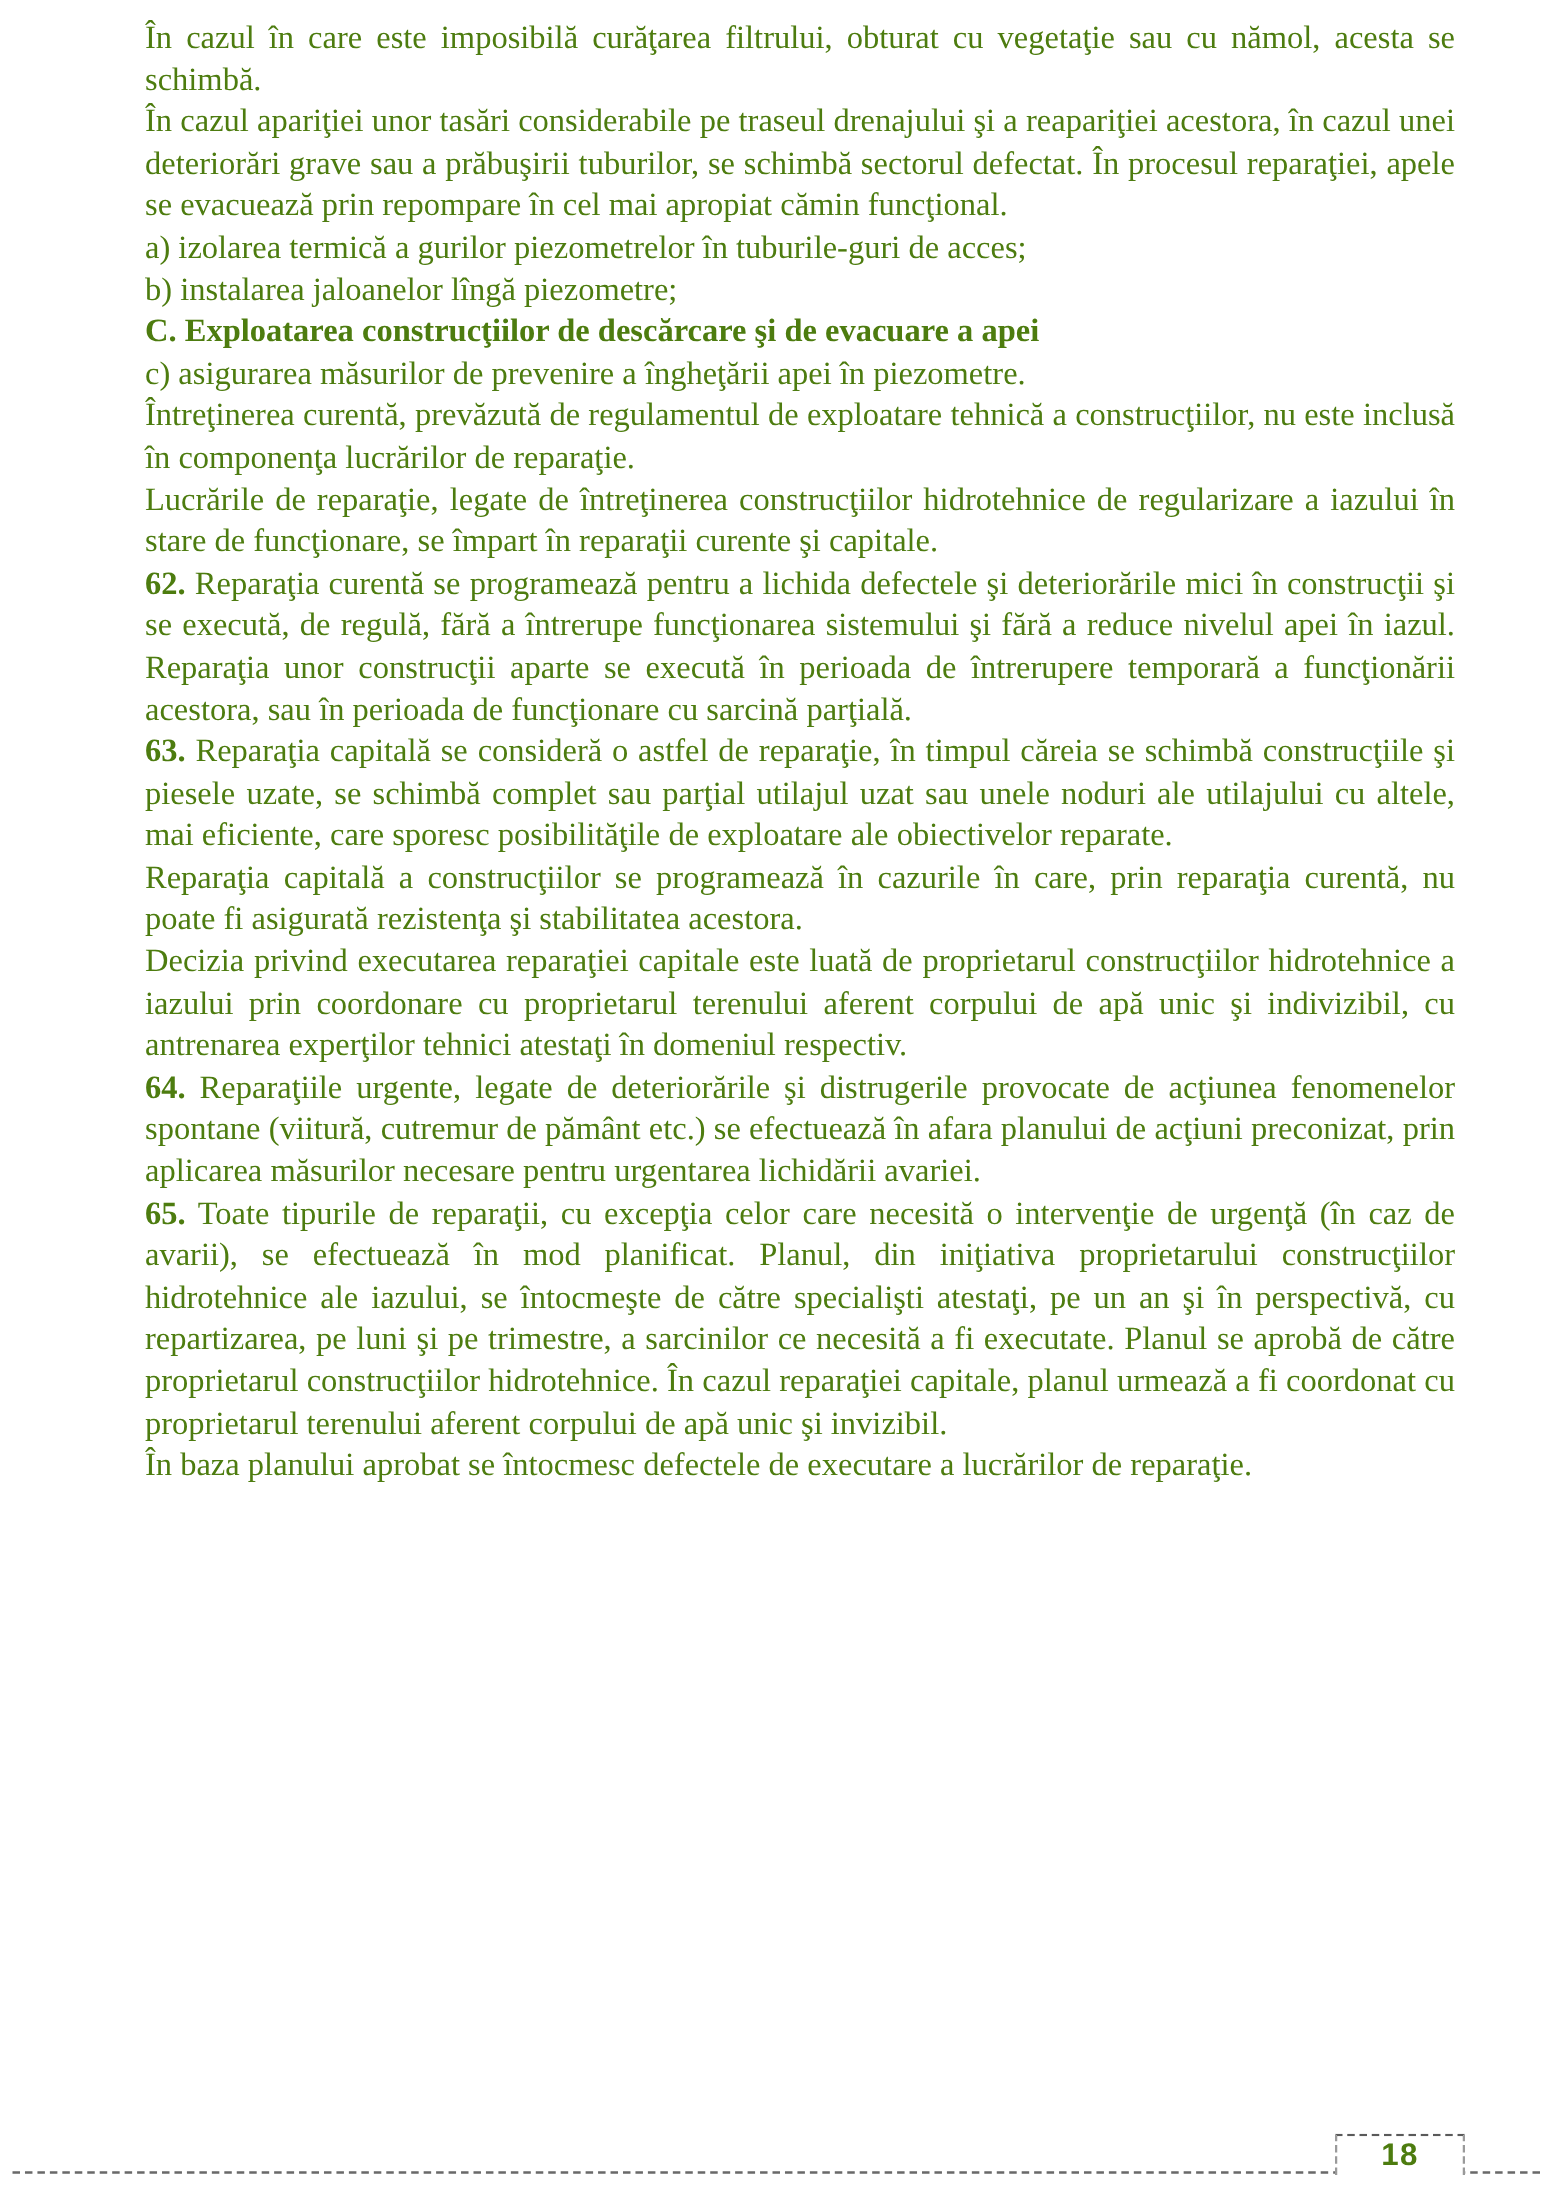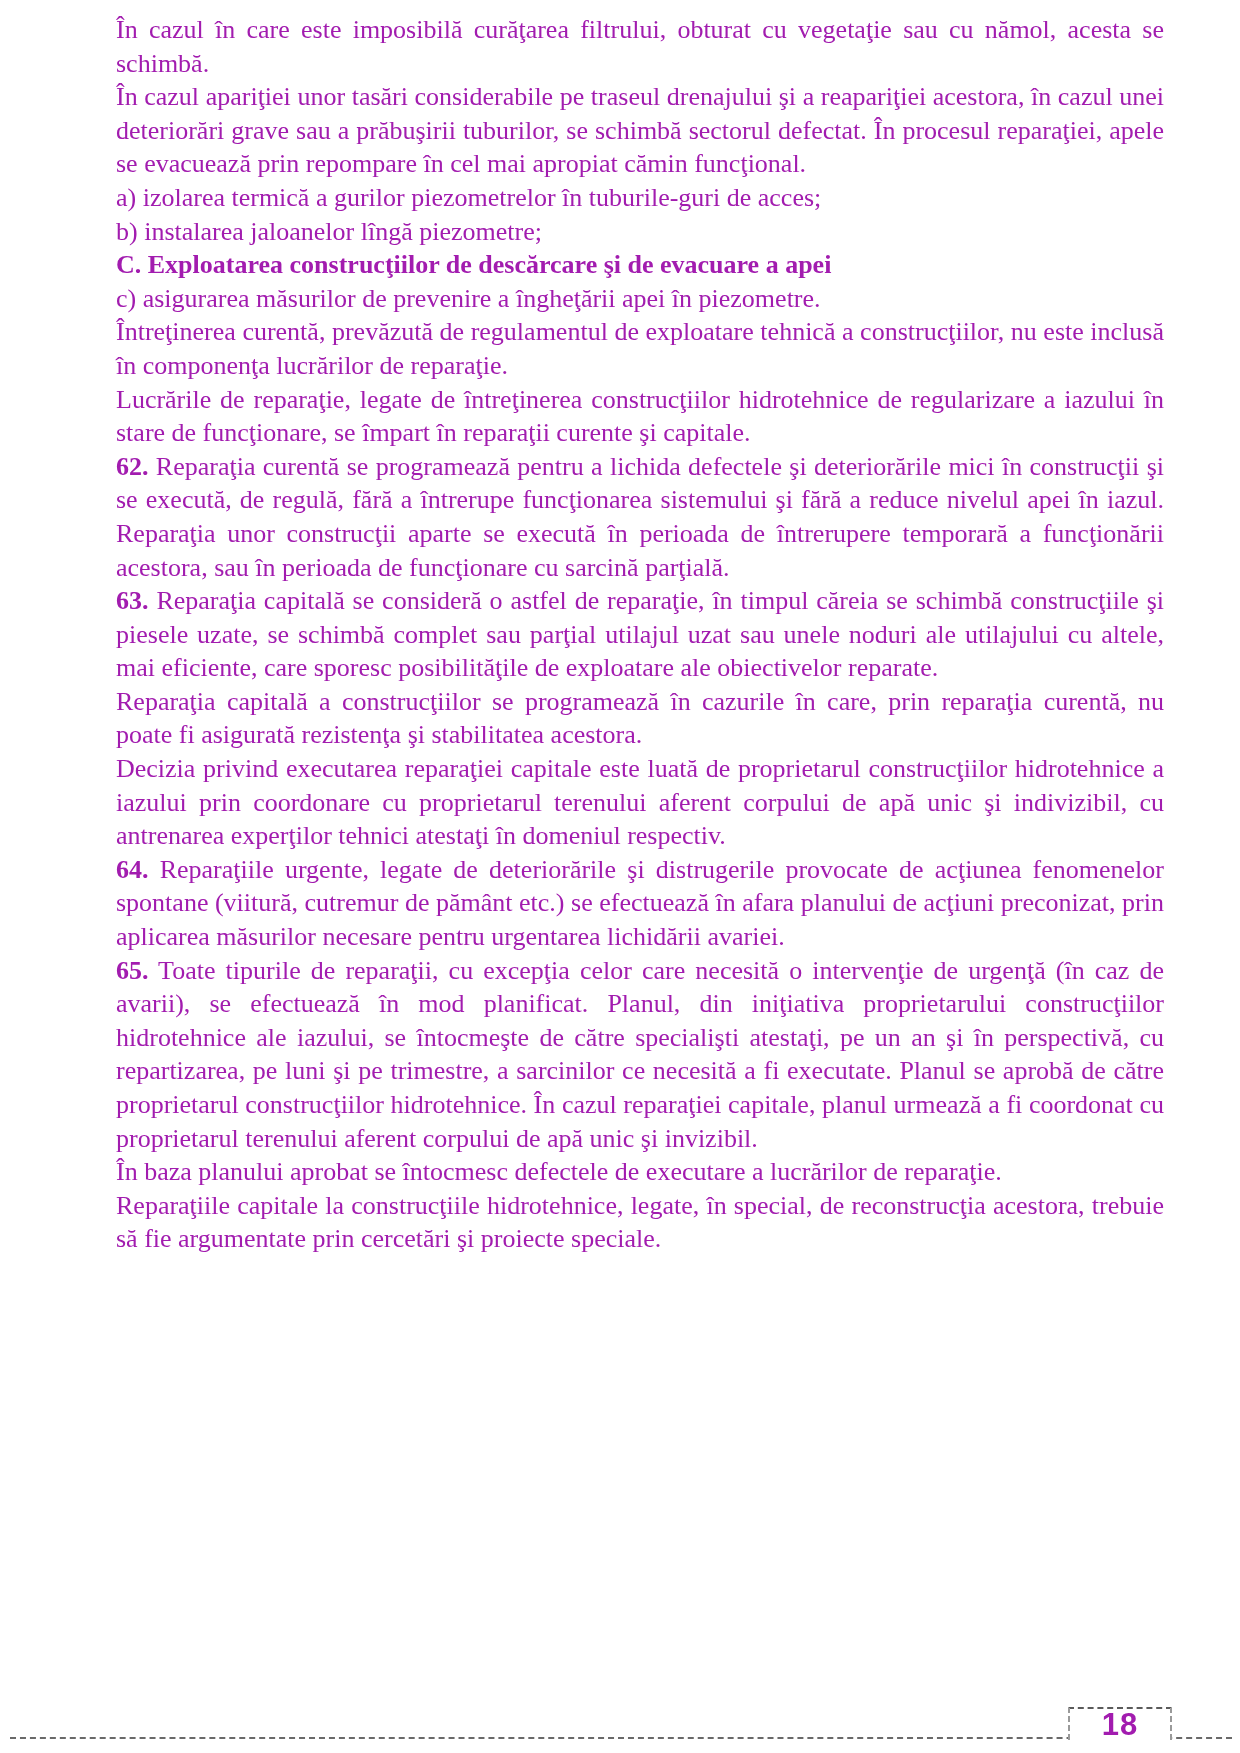--- a/index.html
+++ b/index.html
@@ -2,21 +2,21 @@
 <html><head>
 <meta charset="utf-8">
 <style>
   html, body { margin: 0; padding: 0; background: #e8e8e8; }
   .page {
     position: relative;
     width: 1240px;
     height: 1753px;
     margin: 0 auto;
     background: #ffffff;
-    color: #a21caf;
+    color: #4d7c0f;
     font-family: "Liberation Serif", "DejaVu Serif", serif;
     overflow: hidden;
   }
   .text-block {
     position: absolute;
     left: 116px;
     top: 13px;
     width: 1048px;
     font-size: 26px;
     line-height: 33.6px;
@@ -49,21 +49,21 @@
     border-top: 2px dashed #5a5a5a;
     border-left: 2px dashed #9a9a9a;
     border-right: 2px dashed #9a9a9a;
     display: flex;
     align-items: center;
     justify-content: center;
     box-sizing: border-box;
   }
   .page-number-box span {
     font-weight: 700;
-    font-size: 31px;
+    font-size: 25px;
     font-family: "Liberation Sans", "DejaVu Sans", sans-serif;
     letter-spacing: 1px;
   }
 </style>
 </head>
 <body>
 
 <div class="page">
   <div class="text-block" id="text-block">
       <p class="para"><span>În cazul în care este imposibilă curăţarea filtrului, obturat cu vegetaţie sau cu nămol, acesta se schimbă.</span></p>
@@ -74,19 +74,18 @@
       <p class="para"><span>c) asigurarea măsurilor de prevenire a îngheţării apei în piezometre.</span></p>
       <p class="para"><span>Întreţinerea curentă, prevăzută de regulamentul de exploatare tehnică a construcţiilor, nu este inclusă în componenţa lucrărilor de reparaţie.</span></p>
       <p class="para"><span>Lucrările de reparaţie, legate de întreţinerea construcţiilor hidrotehnice de regularizare a iazului în stare de funcţionare, se împart în reparaţii curente şi capitale.</span></p>
       <p class="para"><b class="item-no">62.</b><span> Reparaţia curentă se programează pentru a lichida defectele şi deteriorările mici în construcţii şi se execută, de regulă, fără a întrerupe funcţionarea sistemului şi fără a reduce nivelul apei în iazul. Reparaţia unor construcţii aparte se execută în perioada de întrerupere temporară a funcţionării acestora, sau în perioada de funcţionare cu sarcină parţială.</span></p>
       <p class="para"><b class="item-no">63.</b><span> Reparaţia capitală se consideră o astfel de reparaţie, în timpul căreia se schimbă construcţiile şi piesele uzate, se schimbă complet sau parţial utilajul uzat sau unele noduri ale utilajului cu altele, mai eficiente, care sporesc posibilităţile de exploatare ale obiectivelor reparate.</span></p>
       <p class="para"><span>Reparaţia capitală a construcţiilor se programează în cazurile în care, prin reparaţia curentă, nu poate fi asigurată rezistenţa şi stabilitatea acestora.</span></p>
       <p class="para"><span>Decizia privind executarea reparaţiei capitale este luată de proprietarul construcţiilor hidrotehnice a iazului prin coordonare cu proprietarul terenului aferent corpului de apă unic şi indivizibil, cu antrenarea experţilor tehnici atestaţi în domeniul respectiv.</span></p>
       <p class="para"><b class="item-no">64.</b><span> Reparaţiile urgente, legate de deteriorările şi distrugerile provocate de acţiunea fenomenelor spontane (viitură, cutremur de pământ etc.) se efectuează în afara planului de acţiuni preconizat, prin aplicarea măsurilor necesare pentru urgentarea lichidării avariei.</span></p>
       <p class="para"><b class="item-no">65.</b><span> Toate tipurile de reparaţii, cu excepţia celor care necesită o intervenţie de urgenţă (în caz de avarii), se efectuează în mod planificat. Planul, din iniţiativa proprietarului construcţiilor hidrotehnice ale iazului, se întocmeşte de către specialişti atestaţi, pe un an şi în perspectivă, cu repartizarea, pe luni şi pe trimestre, a sarcinilor ce necesită a fi executate. Planul se aprobă de către proprietarul construcţiilor hidrotehnice. În cazul reparaţiei capitale, planul urmează a fi coordonat cu proprietarul terenului aferent corpului de apă unic şi invizibil.</span></p>
       <p class="para"><span>În baza planului aprobat se întocmesc defectele de executare a lucrărilor de reparaţie.</span></p>
-      <p class="para"><span>Reparaţiile capitale la construcţiile hidrotehnice, legate, în special, de reconstrucţia acestora, trebuie să fie argumentate prin cercetări şi proiecte speciale.</span></p>
     </div>
   <div class="scan-line"></div>
   <div class="page-number-box">
     <span>18</span>
   </div>
 </div>
 
 </body></html>

